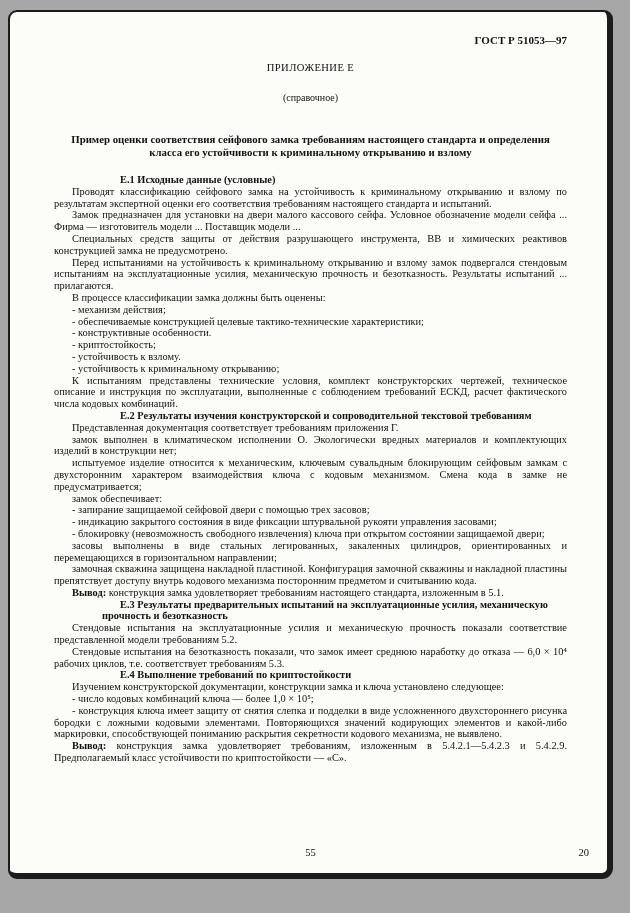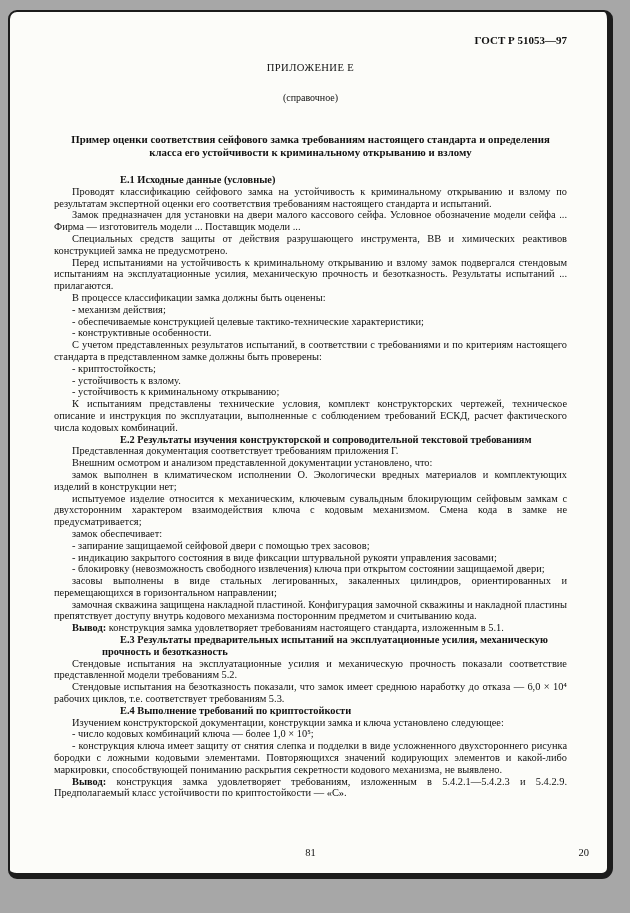--- a/index.html
+++ b/index.html
@@ -83,44 +83,42 @@
   <div class="content">
       <div class="blk h">Е.1 Исходные данные (условные)</div>
       <div class="blk p">Проводят классификацию сейфового замка на устойчивость к криминальному открыванию и взлому по результатам экспертной оценки его соответствия требованиям настоящего стандарта и испытаний.</div>
       <div class="blk p">Замок предназначен для установки на двери малого кассового сейфа. Условное обозначение модели сейфа ... Фирма — изготовитель модели ... Поставщик модели ...</div>
       <div class="blk p">Специальных средств защиты от действия разрушающего инструмента, ВВ и химических реактивов конструкцией замка не предусмотрено.</div>
       <div class="blk p">Перед испытаниями на устойчивость к криминальному открыванию и взлому замок подвергался стендовым испытаниям на эксплуатационные усилия, механическую прочность и безотказность. Результаты испытаний ... прилагаются.</div>
       <div class="blk p">В процессе классификации замка должны быть оценены:</div>
       <div class="blk li">- механизм действия;</div>
       <div class="blk li">- обеспечиваемые конструкцией целевые тактико-технические характеристики;</div>
       <div class="blk li">- конструктивные особенности.</div>
-      <div class="blk p">С учетом представленных результатов испытаний, в соответствии с требованиями и по критериям настоящего стандарта в представленном замке должны быть проверены:</div>
       <div class="blk li">- криптостойкость;</div>
       <div class="blk li">- устойчивость к взлому.</div>
       <div class="blk li">- устойчивость к криминальному открыванию;</div>
       <div class="blk p">К испытаниям представлены технические условия, комплект конструкторских чертежей, техническое описание и инструкция по эксплуатации, выполненные с соблюдением требований ЕСКД, расчет фактического числа кодовых комбинаций.</div>
       <div class="blk h">Е.2 Результаты изучения конструкторской и сопроводительной текстовой требованиям</div>
       <div class="blk p">Представленная документация соответствует требованиям приложения Г.</div>
-      <div class="blk p">Внешним осмотром и анализом представленной документации установлено, что:</div>
       <div class="blk p">замок выполнен в климатическом исполнении О. Экологически вредных материалов и комплектующих изделий в конструкции нет;</div>
       <div class="blk p">испытуемое изделие относится к механическим, ключевым сувальдным блокирующим сейфовым замкам с двухсторонним характером взаимодействия ключа с кодовым механизмом. Смена кода в замке не предусматривается;</div>
       <div class="blk p">замок обеспечивает:</div>
       <div class="blk li">- запирание защищаемой сейфовой двери с помощью трех засовов;</div>
       <div class="blk li">- индикацию закрытого состояния в виде фиксации штурвальной рукояти управления засовами;</div>
       <div class="blk li">- блокировку (невозможность свободного извлечения) ключа при открытом состоянии защищаемой двери;</div>
       <div class="blk p">засовы выполнены в виде стальных легированных, закаленных цилиндров, ориентированных и перемещающихся в горизонтальном направлении;</div>
       <div class="blk p">замочная скважина защищена накладной пластиной. Конфигурация замочной скважины и накладной пластины препятствует доступу внутрь кодового механизма посторонним предметом и считыванию кода.</div>
       <div class="blk concl"><b>Вывод: </b>конструкция замка удовлетворяет требованиям настоящего стандарта, изложенным в 5.1.</div>
       <div class="blk h">Е.3 Результаты предварительных испытаний на эксплуатационные усилия, механическую прочность и безотказность</div>
       <div class="blk p">Стендовые испытания на эксплуатационные усилия и механическую прочность показали соответствие представленной модели требованиям 5.2.</div>
       <div class="blk p">Стендовые испытания на безотказность показали, что замок имеет среднюю наработку до отказа — 6,0 × 10⁴ рабочих циклов, т.е. соответствует требованиям 5.3.</div>
       <div class="blk h">Е.4 Выполнение требований по криптостойкости</div>
       <div class="blk p">Изучением конструкторской документации, конструкции замка и ключа установлено следующее:</div>
       <div class="blk li">- число кодовых комбинаций ключа — более 1,0 × 10⁵;</div>
       <div class="blk li">- конструкция ключа имеет защиту от снятия слепка и подделки в виде усложненного двухстороннего рисунка бородки с ложными кодовыми элементами. Повторяющихся значений кодирующих элементов и какой-либо маркировки, способствующей пониманию раскрытия секретности кодового механизма, не выявлено.</div>
       <div class="blk concl"><b>Вывод: </b>конструкция замка удовлетворяет требованиям, изложенным в 5.4.2.1—5.4.2.3 и 5.4.2.9. Предполагаемый класс устойчивости по криптостойкости — «С».</div>
     </div>
 
   <div class="footer">
-    <span class="pn-center">81</span>
+    <span class="pn-center">55</span>
     <span class="pn-right">20</span>
   </div>
 </div>
 
 </body></html>

